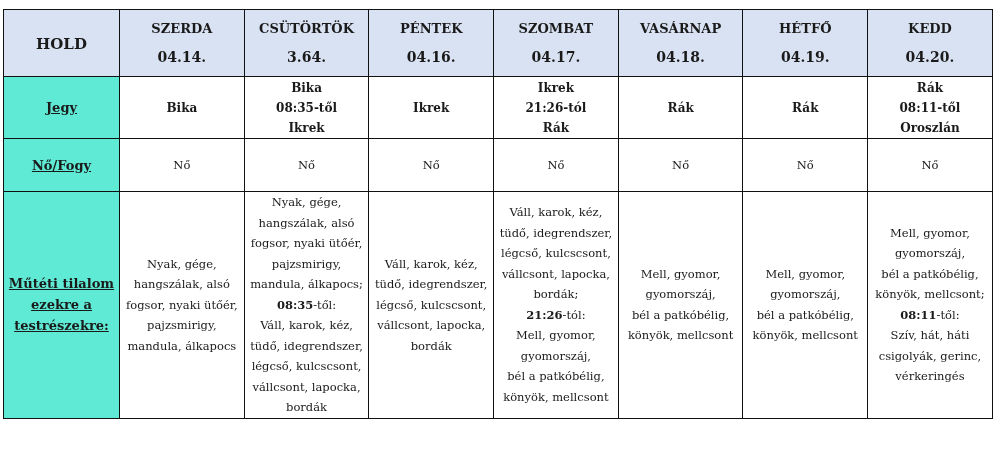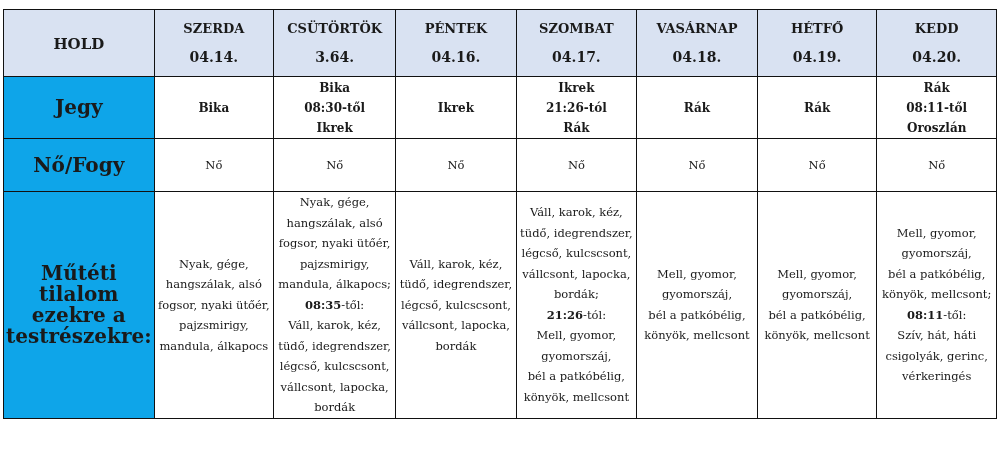--- a/index.html
+++ b/index.html
@@ -24,24 +24,25 @@
     td, th {
       border: 1.5px solid #111;
       text-align: center;
       vertical-align: middle;
       padding: 0 2px;
     }
     .hdr {
       background: #d9e2f2;
     }
     .rowlabel {
-      background: #0ea5e9;
-      font-weight: bold;
-      font-size: 20px;
+      background: #5eead4;
+      font-weight: bold;
+      font-size: 13px;
       line-height: 21px;
+      text-decoration: underline;
     }
     .day-name {
       display: block;
       font-weight: bold;
       font-size: 13px;
       line-height: 20px;
     }
     .day-date {
       display: block;
       font-size: 14px;
@@ -127,21 +128,21 @@
     </th>
   </tr>
 
   <tr class="r1">
     <td class="rowlabel">Jegy</td>
     <td class="jegy">
       <span>Bika</span>
     </td>
     <td class="jegy">
       <span>Bika</span>
-      <span>08:30-től</span>
+      <span>08:35-től</span>
       <span>Ikrek</span>
     </td>
     <td class="jegy">
       <span>Ikrek</span>
     </td>
     <td class="jegy">
       <span>Ikrek</span>
       <span>21:26-tól</span>
       <span>Rák</span>
     </td>

